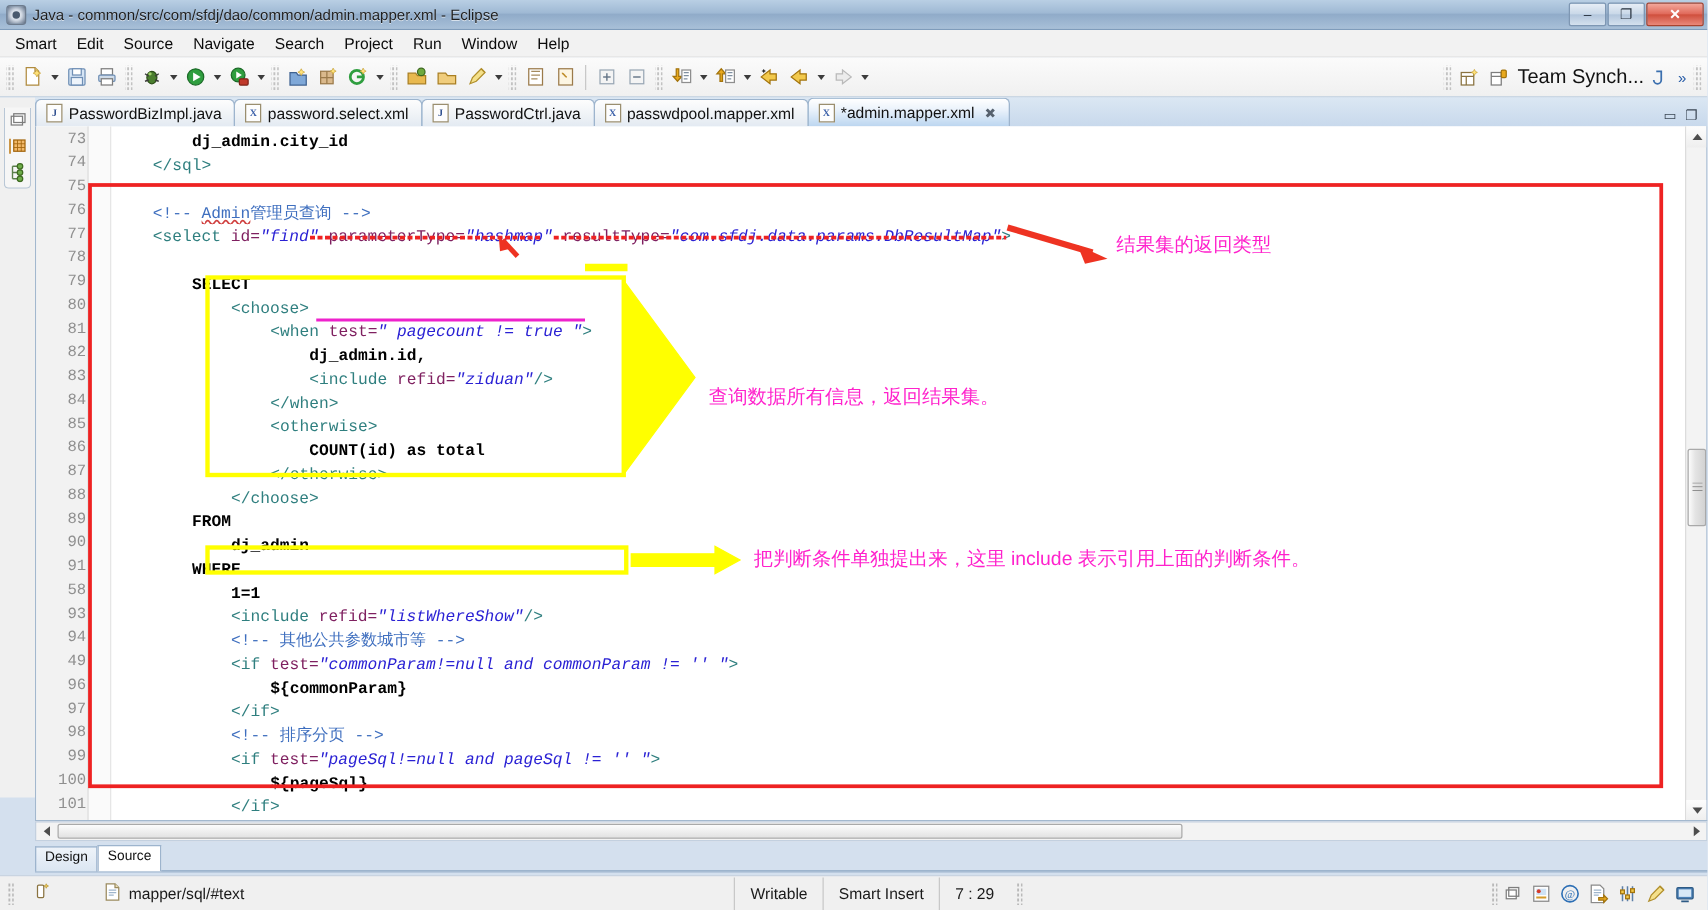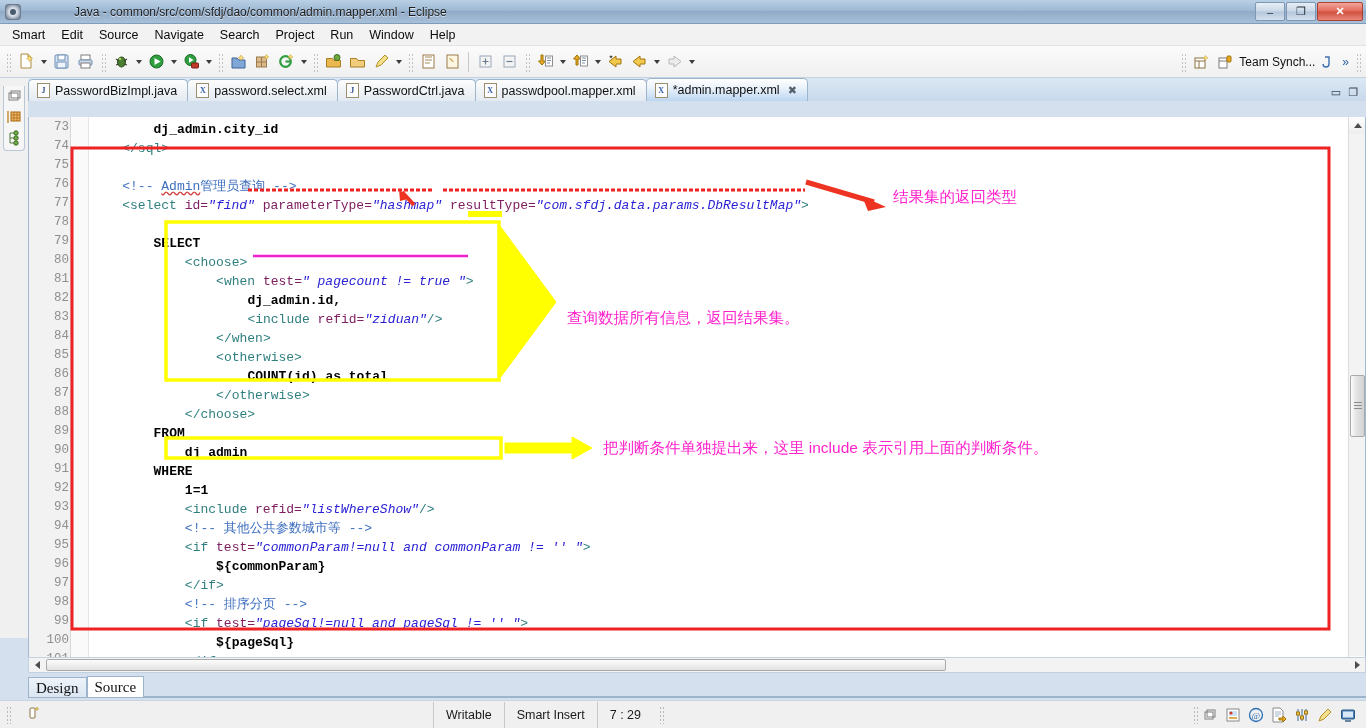--- a/index.html
+++ b/index.html
@@ -11,21 +11,20 @@
   }
   body { position: relative; }
 
   
   #titlebar {
     height: 24px; width: 100%;
     background: linear-gradient(to bottom, #b9cfe4 0%, #9fb9d4 45%, #90abc9 50%, #a8c0d8 100%);
     border-bottom: 1px solid #7f9cbb;
     display: flex; align-items: center;
     position: relative;
-    gap: 48px;
   }
   #titlebar .app-icon {
     width: 16px; height: 16px; margin: 0 5px 0 5px;
     border-radius: 3px;
     background: radial-gradient(circle at 50% 50%, #ffffff 0%, #cfd7e2 45%, #8e9bad 75%, #5f6c7e 100%);
     border: 1px solid #6d7b8d;
     position: relative; flex: none;
   }
   #titlebar .app-icon::after {
     content: ""; position: absolute; left: 4px; top: 4px;
@@ -88,21 +87,21 @@
   .arr::after {
     content: ""; border-left: 3.5px solid transparent; border-right: 3.5px solid transparent;
     border-top: 4px solid #3c3c3c;
   }
   .sep-v { width: 1px; height: 20px; background: #c8c8c8; margin: 0 4px; flex: none; }
 
   #toolbar-right {
     position: absolute; right: 2px; top: 0; height: 32px;
     display: flex; align-items: center;
   }
-  #toolbar-right .tslabel { font-size: 12px; color: #111; margin-left: 2px; }
+  #toolbar-right .tslabel { font-size: 16px; color: #111; margin-left: 2px; }
   #toolbar-right .chev { font-size: 12px; color: #2a5ea8; margin: 0 3px; }
 
   
   #main {
     position: absolute; left: 0; top: 78px; width: 1366px; height: 622px;
     background: #d4e0ee;
   }
 
   
   #rail {
@@ -155,21 +154,20 @@
   #tabrow .tabspacer { flex: 1; }
   #tabrow .minmax { display: flex; align-items: center; gap: 7px; padding: 0 8px 2px 0; }
   #tabrow .minmax span { font-size: 11px; color: #3b4654; }
 
   
   #codewrap {
     position: absolute; left: 0; top: 23px; width: 1338px; height: 556px;
     background: #ffffff;
     border: 1px solid #a3b8ce; border-top: none;
     overflow: hidden;
-    margin-top: 16px;
   }
   #gutter {
     position: absolute; left: 0; top: 0; width: 42px; height: 100%;
     background: #f2f2f2; border-right: 1px solid #d8d8d8;
   }
   #foldcol {
     position: absolute; left: 42px; top: 0; width: 18px; height: 100%;
     background: #fafafa; border-right: 1px solid #e6e6e6;
   }
   #code {
@@ -234,25 +232,24 @@
     border: 1px solid #a9a9a9; border-radius: 2px;
   }
 
   
   #dstabs {
     position: absolute; left: 28px; top: 598px; width: 1338px; height: 22px;
     display: flex; align-items: flex-end;
     border-bottom: 1px solid #9db4cd;
   }
   #dstabs .dtab {
-    font-size: 15px; color: #111; padding: 2px 7px 2px 7px;
+    font-size: 11px; color: #111; padding: 2px 7px 2px 7px;
     border: 1px solid #9db4cd; border-bottom: none;
     background: linear-gradient(to bottom,#eef3f9,#dbe6f2);
     height: 20px;
-    font-family: Liberation Serif, serif;
   }
   #dstabs .dtab.active { background: #ffffff; height: 21px; }
   #dstabs .dfill { flex: 1; height: 20px; border-bottom: 1px solid #9db4cd; }
 
   
   #statusbar {
     position: absolute; left: 0; top: 700px; width: 1366px; height: 28px;
     background: #f0f0f0; border-top: 1px solid #c9d4e1;
     display: flex; align-items: center;
   }
@@ -574,24 +571,24 @@
           <div class="ln" style="top: 174px;">82</div>
           <div class="ln" style="top: 193px;">83</div>
           <div class="ln" style="top: 212px;">84</div>
           <div class="ln" style="top: 231px;">85</div>
           <div class="ln" style="top: 250px;">86</div>
           <div class="ln" style="top: 269px;">87</div>
           <div class="ln" style="top: 288px;">88</div>
           <div class="ln" style="top: 307px;">89</div>
           <div class="ln" style="top: 326px;">90</div>
           <div class="ln" style="top: 345px;">91</div>
-          <div class="ln" style="top: 364px;">92</div>
+          <div class="ln" style="top: 364px;">58</div>
           <div class="ln" style="top: 383px;">93</div>
           <div class="ln" style="top: 402px;">94</div>
-          <div class="ln" style="top: 421px;">95</div>
+          <div class="ln" style="top: 421px;">49</div>
           <div class="ln" style="top: 440px;">96</div>
           <div class="ln" style="top: 459px;">97</div>
           <div class="ln" style="top: 478px;">98</div>
           <div class="ln" style="top: 497px;">99</div>
           <div class="ln" style="top: 516px;">100</div>
           <div class="ln" style="top: 535px;">101</div>
           <div class="ln" style="top: 554px;">102</div>
         </div>
       <div id="foldcol"></div>
       <div id="code">
@@ -693,20 +690,30 @@
 <div id="statusbar">
   <div class="sgrip"></div>
   <div class="st-cell first">
     <span>
       <svg width="14" height="15" viewBox="0 0 14 15">
           <rect x="3" y="2" width="5" height="10" rx="1" fill="#fff" stroke="#8a7340"></rect>
           <path d="M10 1l.6 1.2 1.2.6-1.2.6L10 4.6 9.4 3.4 8.2 2.8 9.4 2.2z" fill="#e8c35a" stroke="#b5942c" stroke-width=".5"></path>
         </svg>
     </span>
   </div>
+  <div class="st-cell" style="border-left:none;padding-left:30px;">
+    <span>
+      <svg width="14" height="15" viewBox="0 0 14 15">
+          <path d="M2 1h7l3 3v10H2z" fill="#fff" stroke="#9b8a5e"></path>
+          <path d="M9 1v3h3" fill="#eee2bb" stroke="#9b8a5e"></path>
+          <path d="M4 6h6M4 8h6M4 10h4" stroke="#9fb5cc"></path>
+        </svg>
+    </span>
+    <span>mapper/sql/#text</span>
+  </div>
   <div class="st-cell" style="margin-left:380px;">Writable</div>
   <div class="st-cell">Smart Insert</div>
   <div class="st-cell">7 : 29</div>
   <div class="sgrip"></div>
   <div class="sb-spacer"></div>
   <div class="sgrip"></div>
   <div id="stat-icons">
     <span class="sico">
       <svg width="16" height="16" viewBox="0 0 16 16">
           <rect x="3" y="5" width="8" height="7" fill="#fff" stroke="#7d7d7d"></rect>

